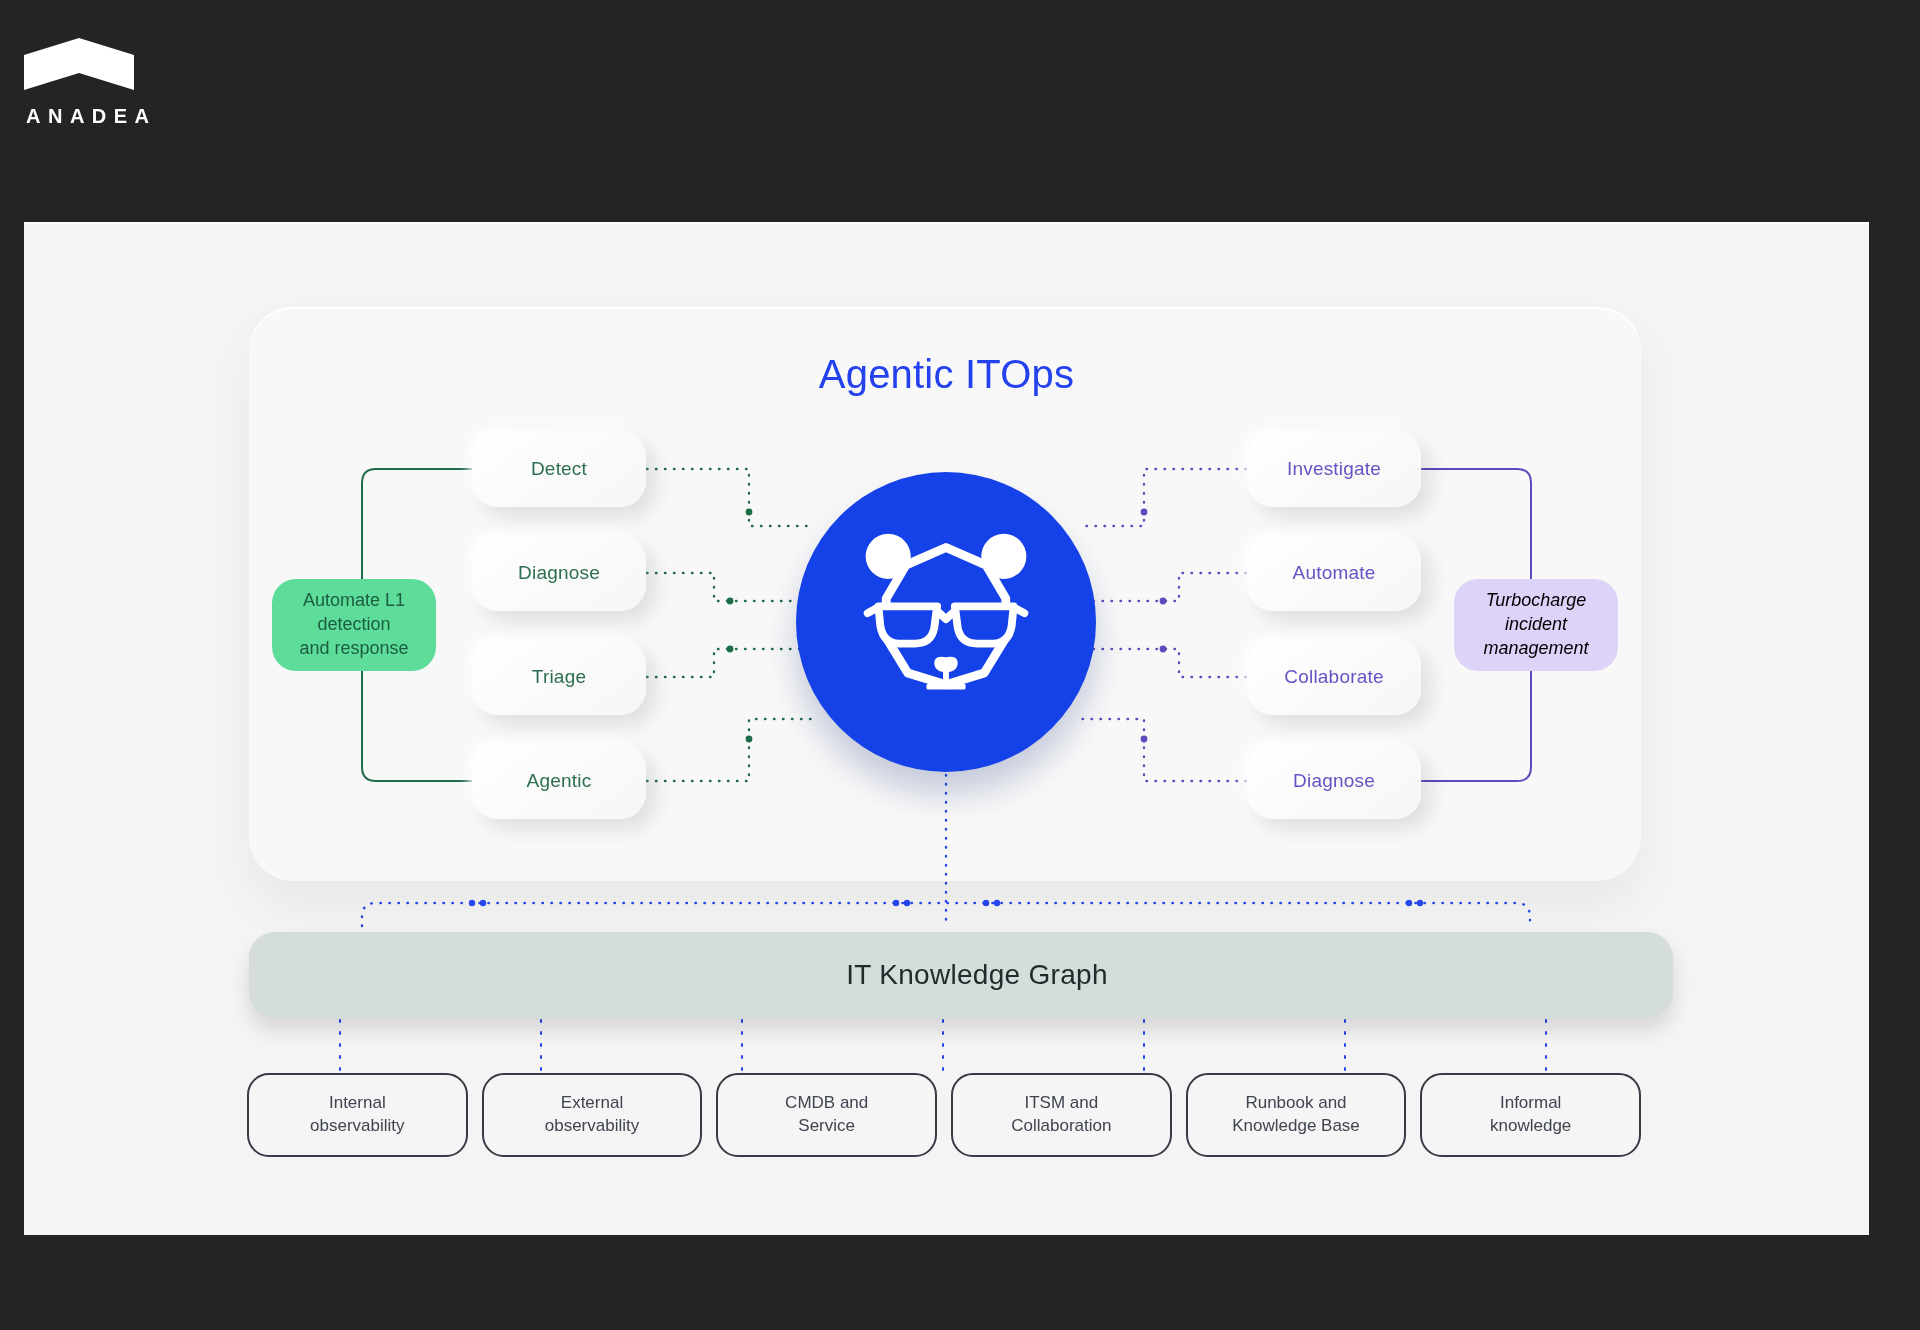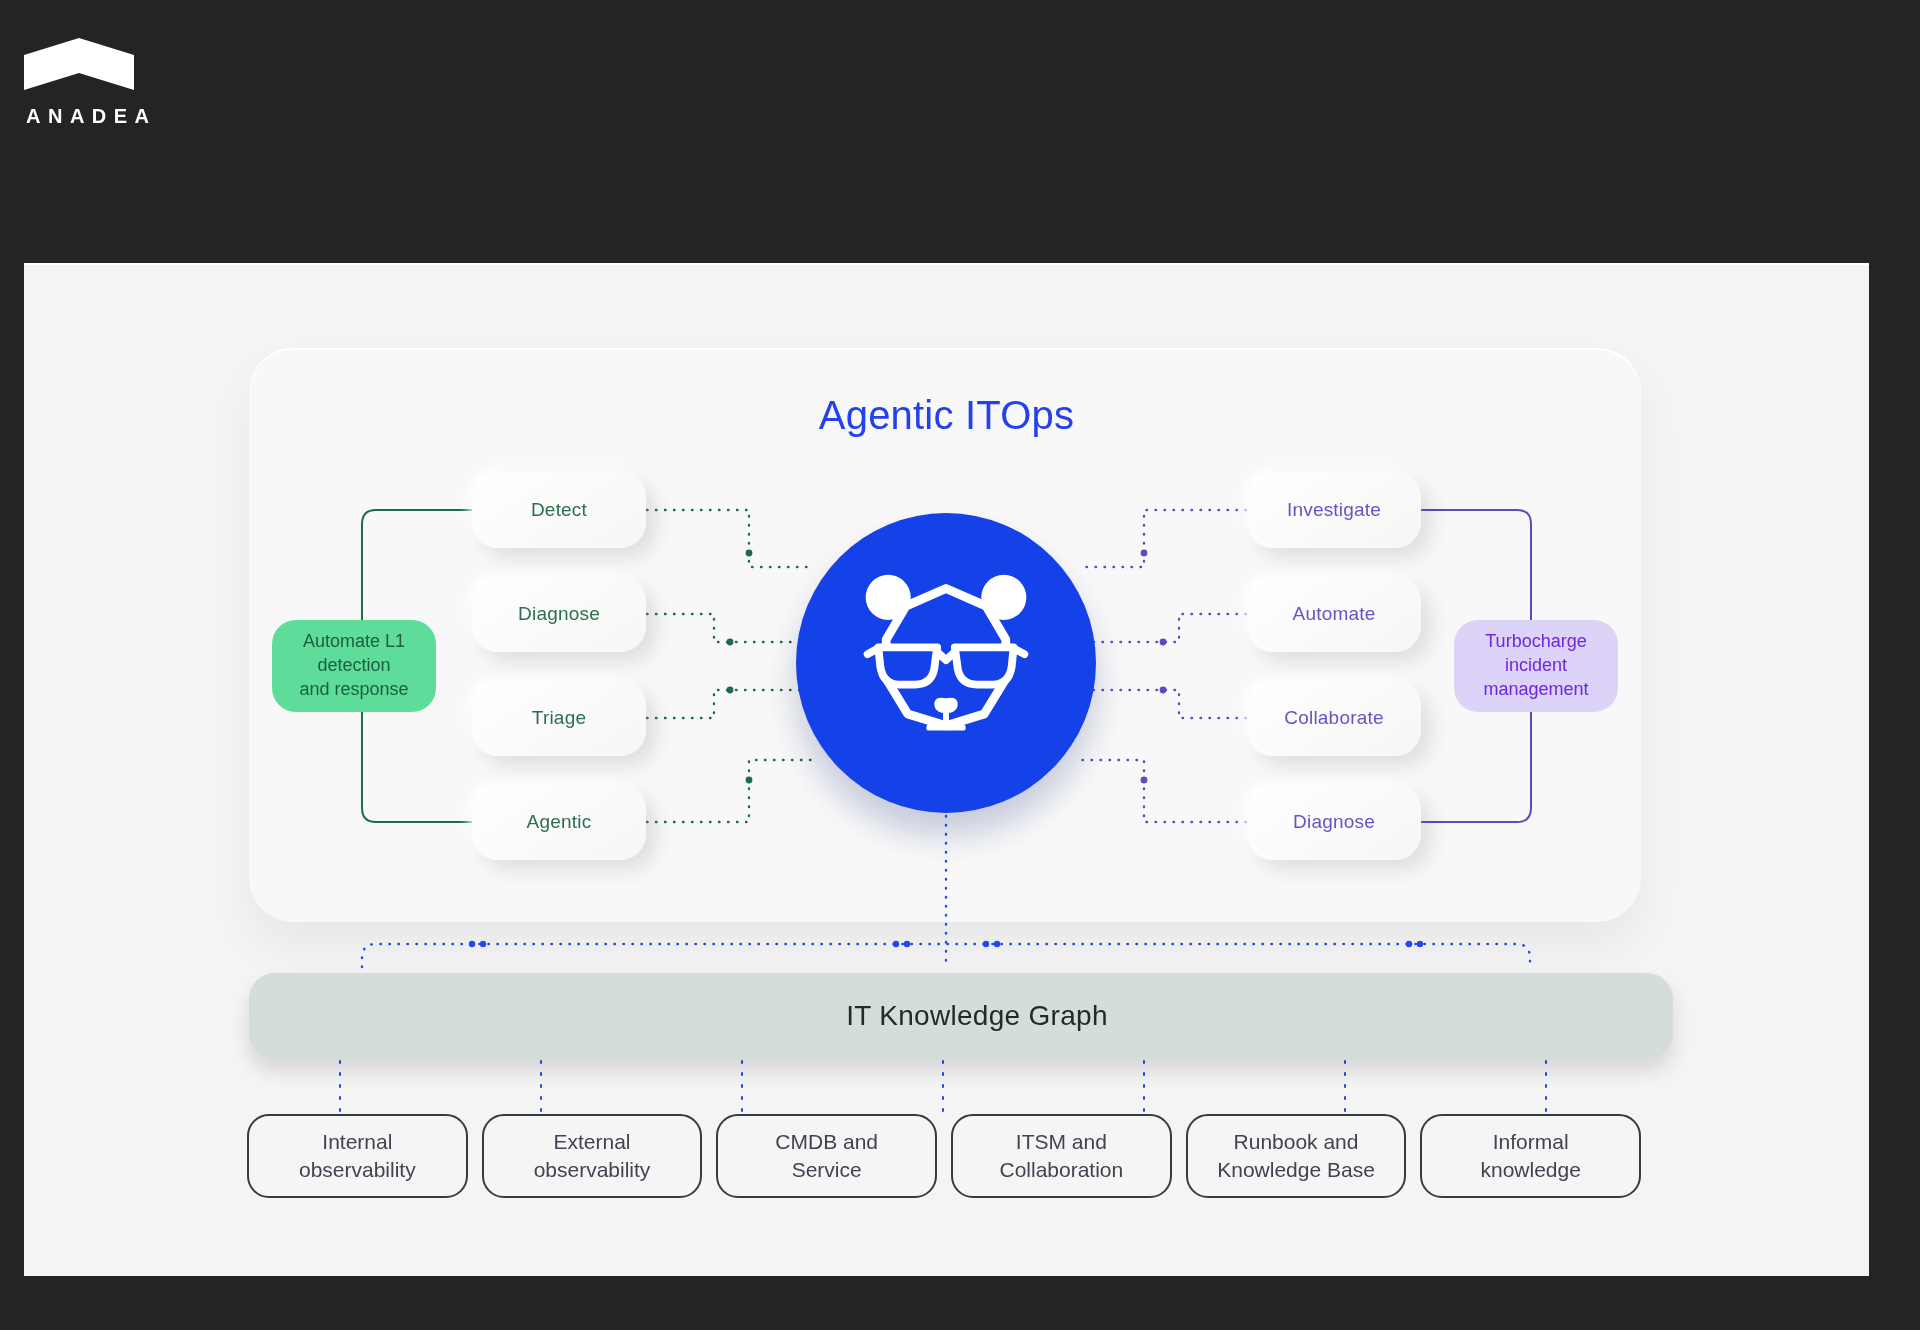--- a/index.html
+++ b/index.html
@@ -7,21 +7,21 @@
           font-family:"Liberation Sans",sans-serif;-webkit-font-smoothing:antialiased;}
 
   
   .logo{position:absolute;left:24px;top:38px;width:112px;}
   .logo-mark{display:block;}
   .logo-text{margin-top:14px;color:#ffffff;font-size:20px;font-weight:700;
              letter-spacing:7.5px;text-indent:2px;white-space:nowrap;}
 
   
   .content{position:absolute;left:24px;top:222px;width:1845px;height:1011px;
-           background:#f3f4f3;border-top:2px solid #ffffff;margin-top:41px;}
+           background:#f3f4f3;border-top:2px solid #ffffff;}
 
   .panel{position:absolute;left:225px;top:83px;width:1392px;height:574px;border-radius:44px;
          background:#f8f8f8;box-shadow:0 26px 48px rgba(0,0,0,0.05), inset 0 2px 0 #ffffff;}
 
   .diagram-title{position:absolute;left:0;top:128px;width:100%;text-align:center;margin:0;
                  font-size:40px;font-weight:500;color:#2441ee;letter-spacing:0.2px;}
 
   
   svg.wires{position:absolute;left:0;top:0;pointer-events:none;}
 
@@ -32,39 +32,39 @@
         display:flex;align-items:center;justify-content:center;
         font-size:19px;letter-spacing:0.2px;}
   .step.left{color:#2c6e50;}
   .step.right{color:#6355c5;}
 
   
   .callout{position:absolute;width:164px;height:92px;border-radius:24px;
            display:flex;align-items:center;justify-content:center;text-align:center;
            font-size:18px;line-height:1.32;white-space:pre-line;}
   .callout.green{left:248px;top:355px;background:#5edc99;color:#1b5e41;}
-  .callout.purple{left:1430px;top:355px;background:#ddd2f8;color:#6d28d9;}
+  .callout.purple{left:1430px;top:355px;background:#ddd2f8;color:#000000;font-style:italic;}
 
   
   .mascot{position:absolute;left:772px;top:248px;width:300px;height:300px;border-radius:50%;
           background:#1541e8;box-shadow:0 22px 32px rgba(20,40,120,0.22);}
   .mascot svg{position:absolute;left:52px;top:52px;}
 
   
   .kbar{position:absolute;left:225px;top:708px;width:1392px;height:86px;border-radius:26px;
         background:#d4ddd9;box-shadow:0 12px 20px rgba(0,0,0,0.12);
         display:flex;align-items:center;justify-content:center;
         font-size:28px;color:#232a2d;letter-spacing:0.3px;padding-left:32px;}
 
   
   .sources{position:absolute;left:223px;top:849px;width:1394px;height:84px;
            display:flex;gap:14px;}
   .source{flex:1;border:2px solid #353a45;border-radius:22px;background:#f5f5f5;
           display:flex;align-items:center;justify-content:center;text-align:center;
-          font-size:21px;line-height:1.35;color:#3f4450;white-space:pre-line;}
+          font-size:17px;line-height:1.35;color:#3f4450;white-space:pre-line;}
 </style>
 </head>
 <body>
 
 <div class="canvas">
 
   <div class="logo">
     <svg class="logo-mark" width="110" height="53" viewBox="0 0 110 53">
       <polygon points="0,17 55,0 110,17 110,52 55,35 0,52" fill="#ffffff"></polygon>
     </svg>

